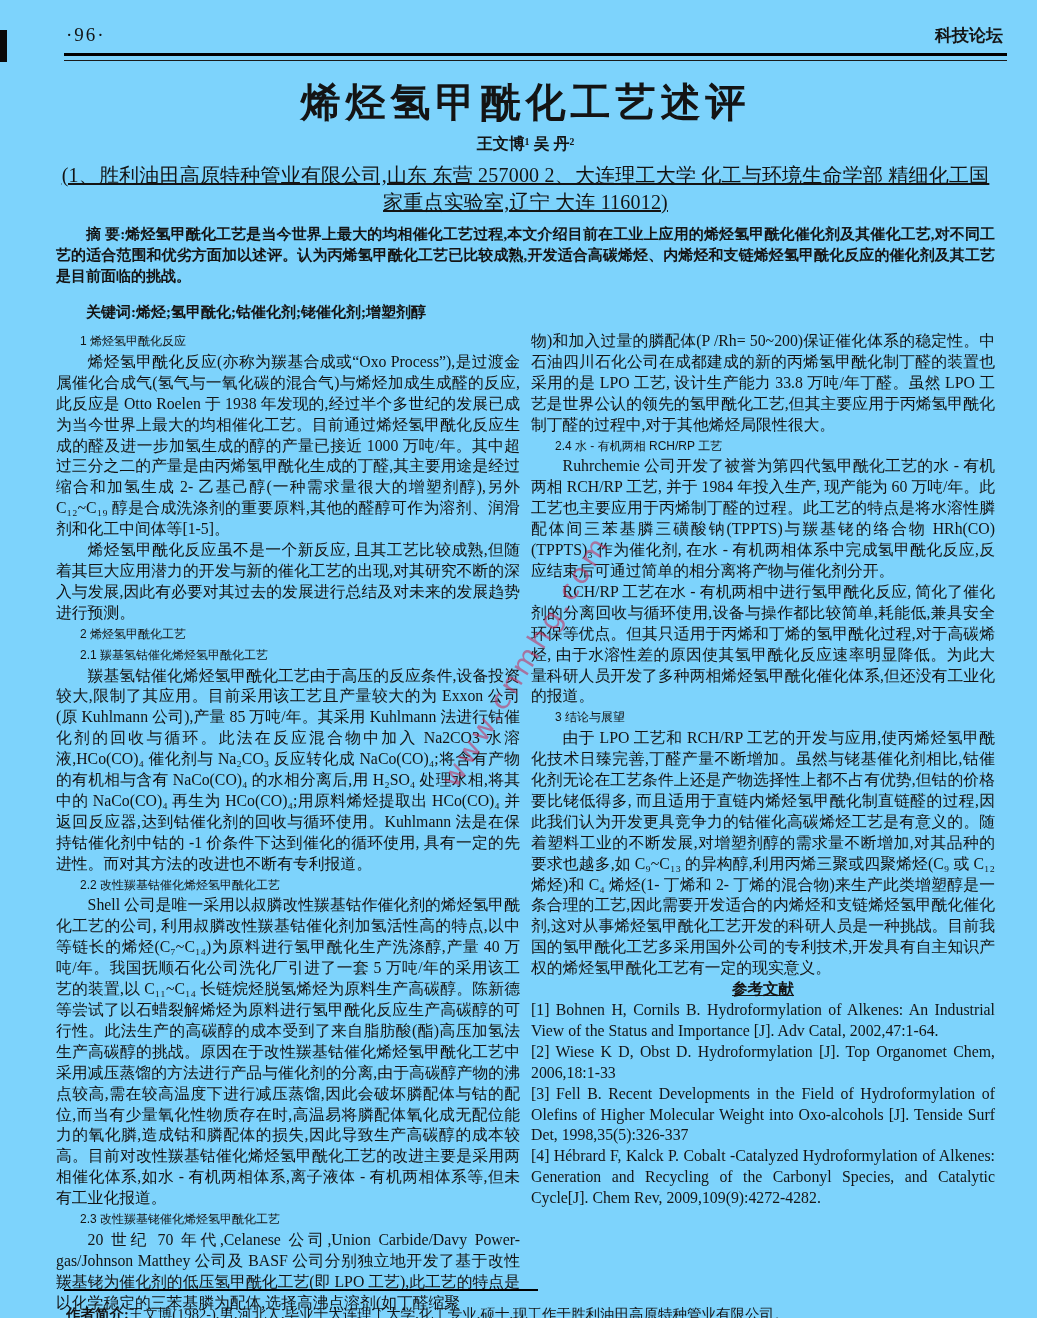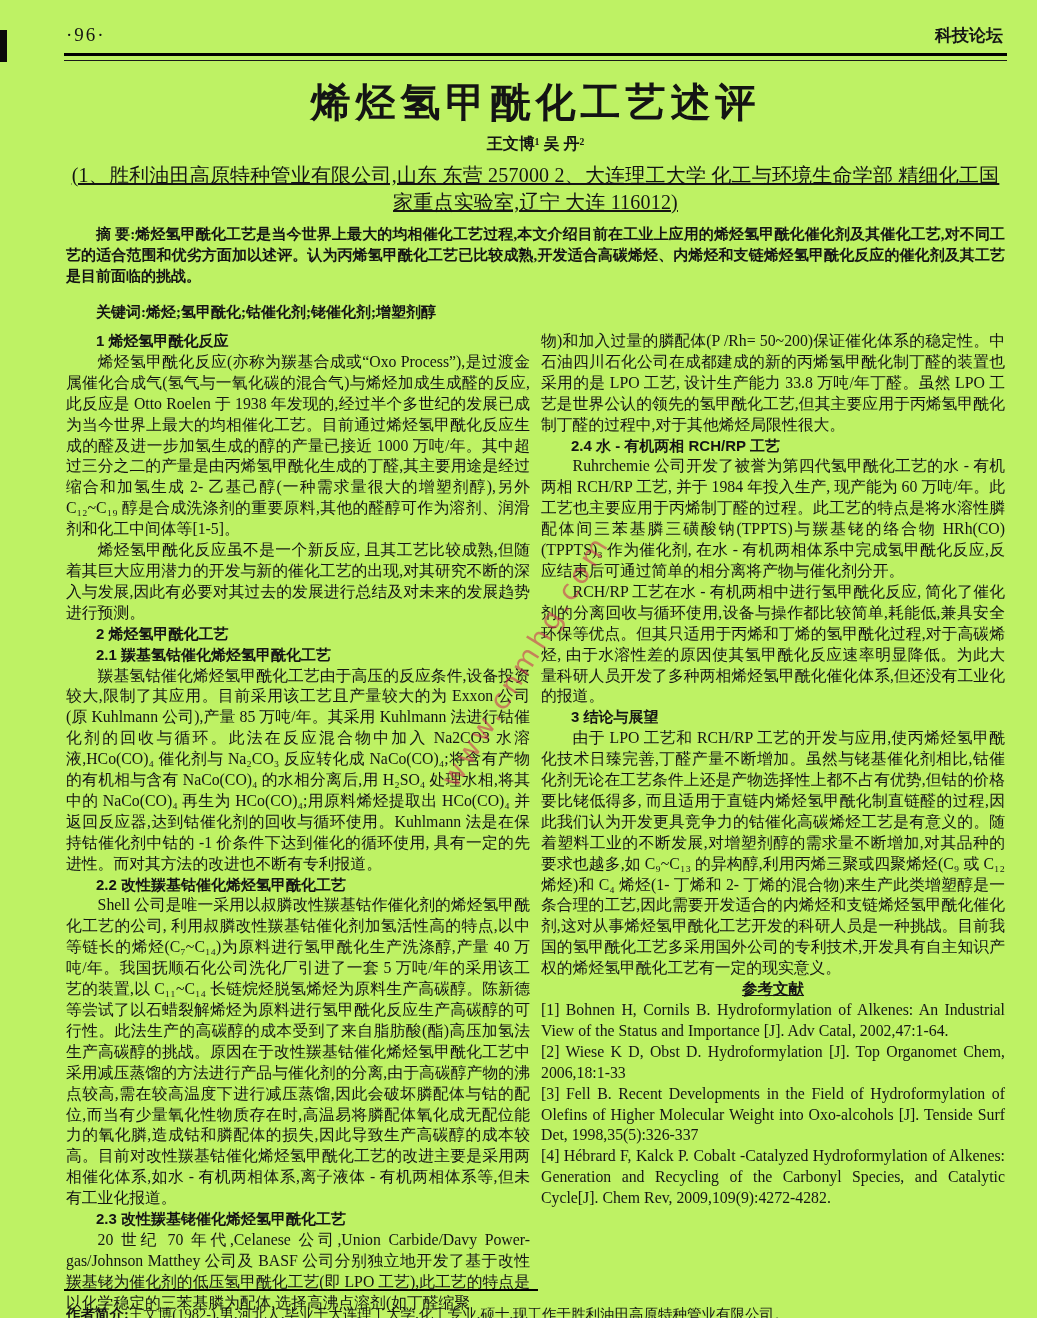--- a/index.html
+++ b/index.html
@@ -1,33 +1,33 @@
 <!DOCTYPE html>
 <html><head>
 <meta charset="utf-8">
 <style>
   html,body{margin:0;padding:0;background:#e9e9e6;}
   .page{
     position:relative;width:1037px;height:1318px;margin:0 auto;
-    background:#bef264;color:#141414;overflow:hidden;
+    background:#7dd3fc;color:#141414;overflow:hidden;
     font-family:"Liberation Serif","DejaVu Serif",serif;
   }
   .header{position:absolute;top:24px;left:66px;right:34px;display:flex;justify-content:space-between;align-items:baseline;}
   .page-num{font-size:19px;letter-spacing:2px;}
   .section-name{font-size:17px;font-weight:bold;font-family:Liberation Serif, serif;}
   .rule-double{position:absolute;top:53px;left:64px;right:30px;height:4px;border-top:3.5px solid #000;border-bottom:1.5px solid #1a1a1a;}
-  .content{position:absolute;top:62px;left:66px;width:939px;}
+  .content{position:absolute;top:62px;left:56px;width:939px;}
   .title{margin:18px 0 8px;text-align:center;font-size:40px;font-weight:bold;letter-spacing:5px;line-height:46px;}
   .authors{text-align:center;font-size:16px;font-weight:bold;margin-bottom:7px;}
   .affiliation{text-align:center;font-size:20px;margin-bottom:8px;letter-spacing:0.2px;text-decoration:underline;}
   .abstract{font-size:15px;line-height:21px;text-align:justify;text-indent:2em;font-weight:bold;}
   .keywords{font-size:15px;line-height:21px;text-indent:2em;font-weight:bold;margin-top:15px;}
   .columns{display:flex;gap:11px;margin-top:8px;}
   .col{width:464px;font-size:15.8px;line-height:20.9px;text-align:justify;}
-  .sec-h1,.sec-h2{font-weight:bold;text-indent:2em;font-family:"Liberation Sans","Liberation Serif",sans-serif;font-size:15px;}
+  .sec-h1,.sec-h2{font-weight:normal;text-indent:2em;font-family:"Liberation Sans","Liberation Serif",sans-serif;font-size:12px;}
   .para{text-indent:2em;}
   .cont{text-indent:0;}
   .ref-head{text-align:center;font-weight:bold;font-family:"Liberation Sans",sans-serif;font-size:15.5px;text-decoration:underline;}
   .ref{text-indent:0;text-align:justify;}
   .footnote-rule{position:absolute;left:64px;top:1289px;width:474px;border-top:2.5px solid #000;}
   .footnote{position:absolute;left:66px;top:1305px;width:930px;font-size:14.5px;white-space:nowrap;overflow:hidden;}
   .footnote .lbl{font-weight:bold;}
   .watermark{
     position:absolute;left:448px;top:768px;transform:rotate(-58deg);transform-origin:0 50%;
     font-size:28px;letter-spacing:4px;color:rgba(202,36,82,0.55);

